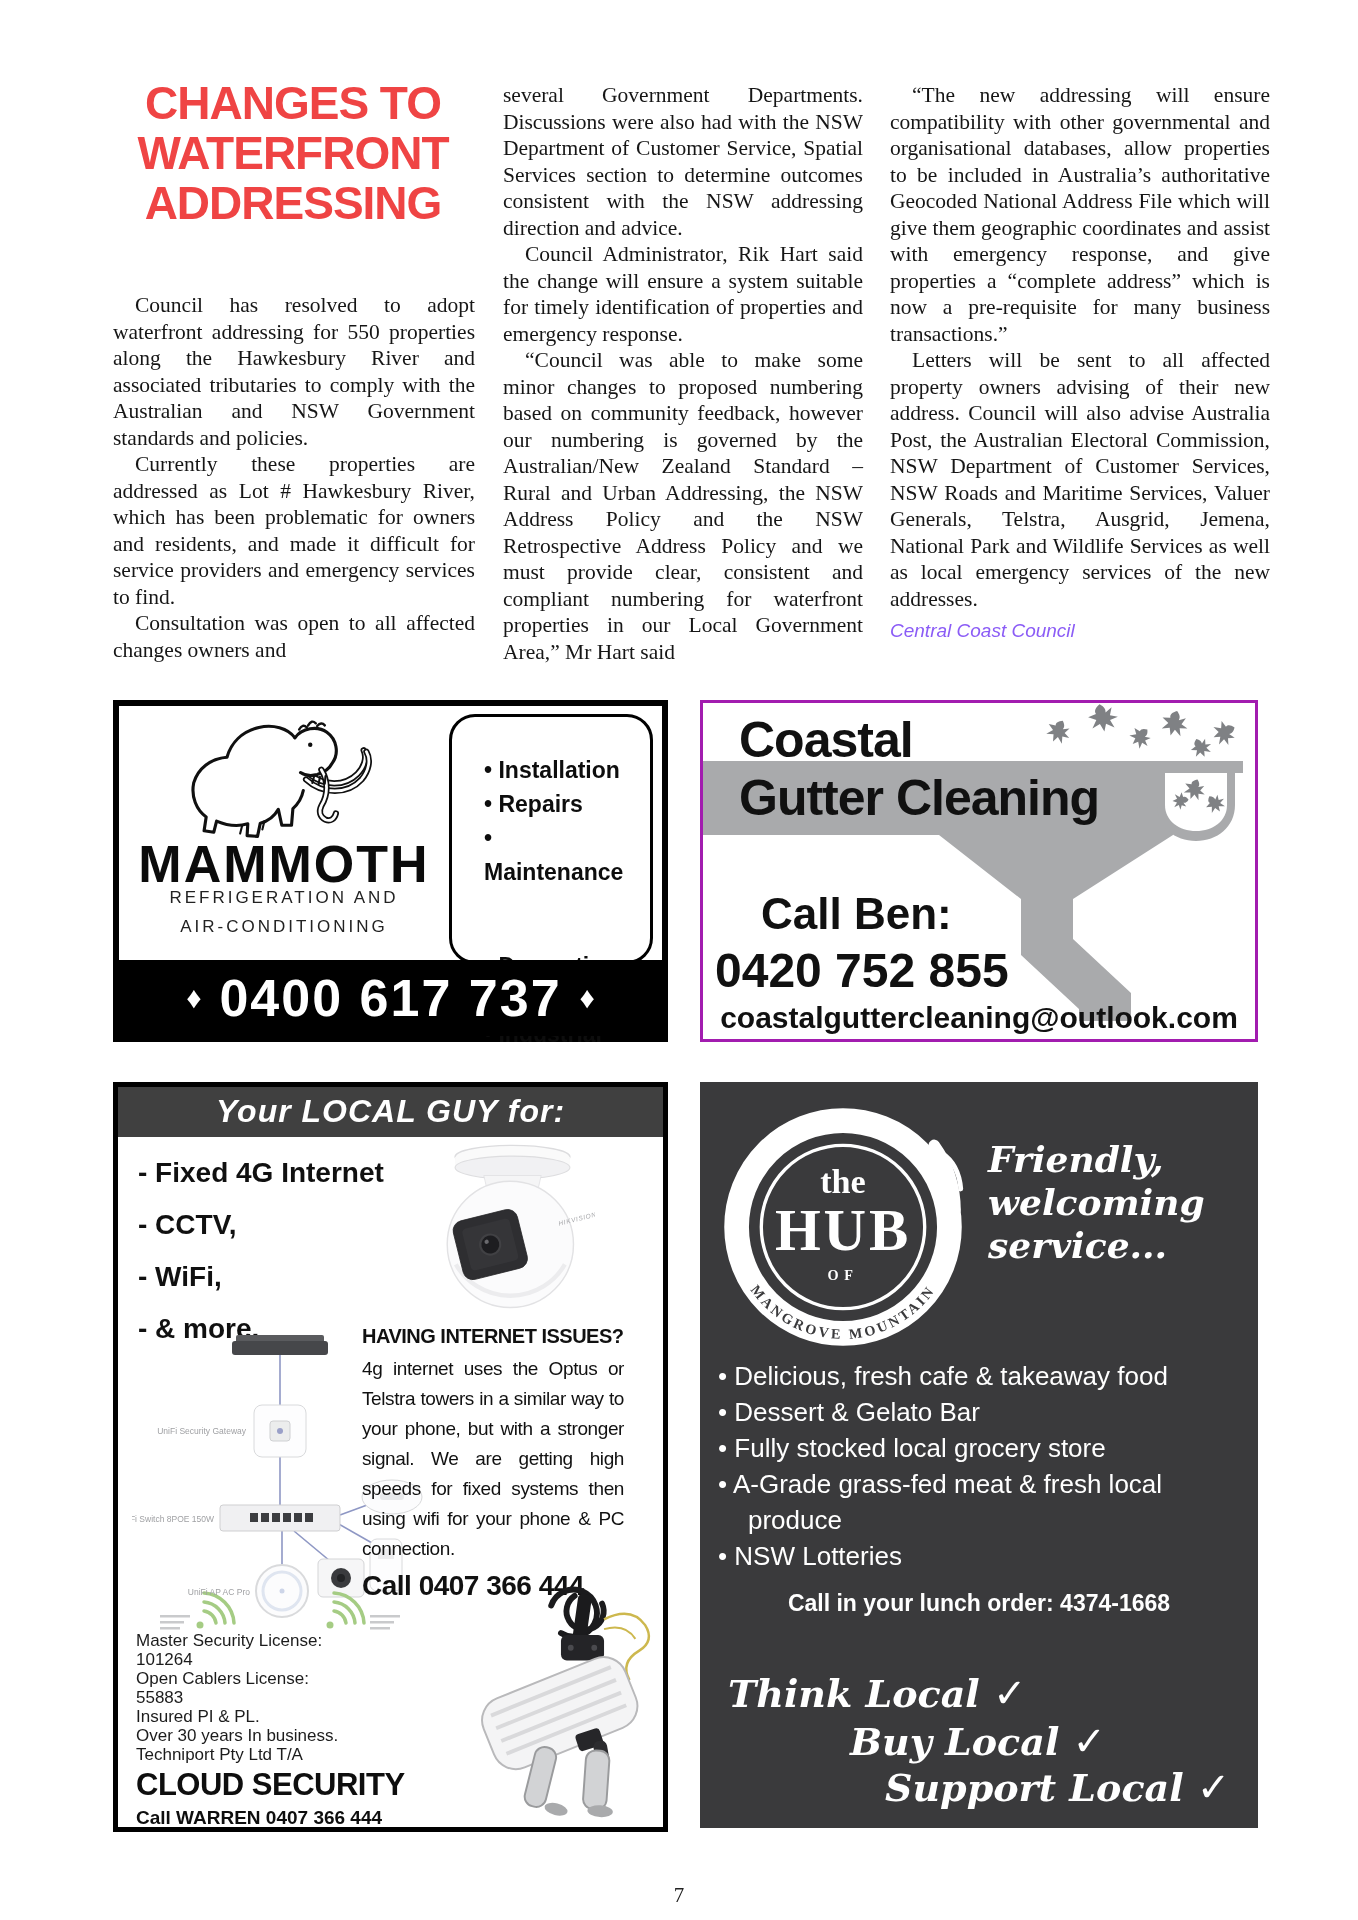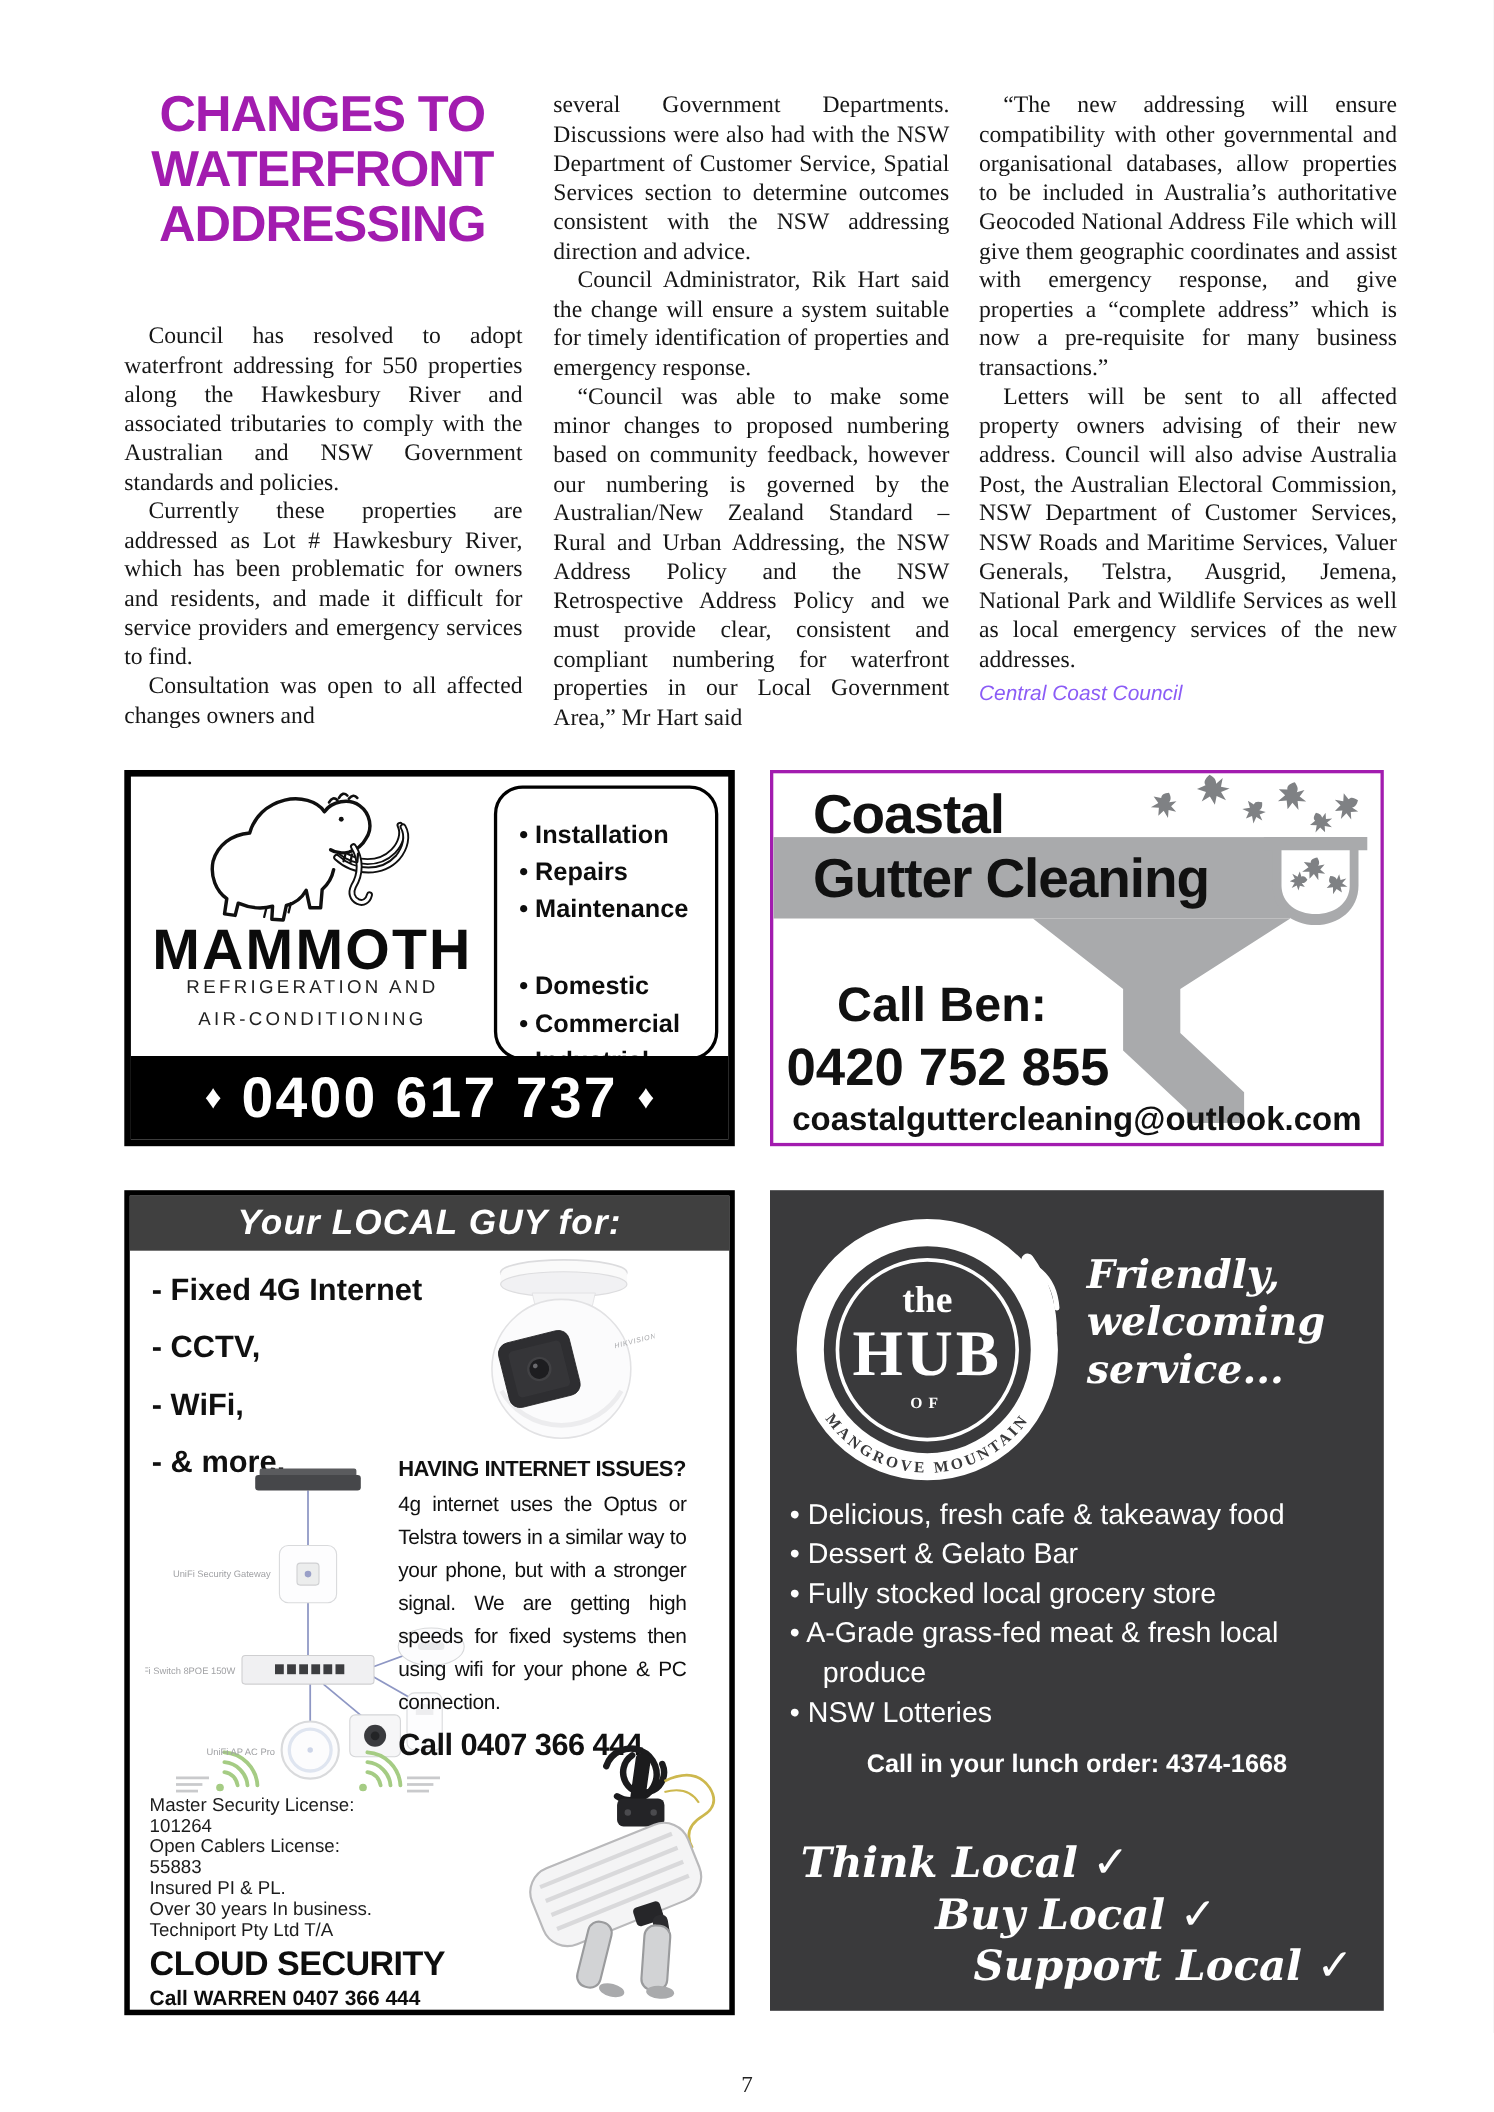--- a/index.html
+++ b/index.html
@@ -1,42 +1,42 @@
 <!DOCTYPE html>
 <html><head>
 <meta charset="utf-8">
 <style>
   html,body{margin:0;padding:0;background:#e8e8e8;}
   .page{position:relative;width:1358px;height:1920px;margin:0 auto;background:#ffffff;overflow:hidden;
         font-family:"Liberation Serif",serif;color:#151515;}
   
   .art-title{position:absolute;left:108px;top:78px;width:370px;text-align:center;
              font-family:"Liberation Sans",sans-serif;font-weight:800;font-size:46px;line-height:50px;
-             letter-spacing:-1px;color:#a21caf;}
+             letter-spacing:-1px;color:#ef4444;}
   .col{position:absolute;text-align:justify;font-size:21.5px;line-height:26.5px;color:#161616;}
   #col1{left:113px;top:292px;width:362px;}
   #col2{left:503px;top:82px;width:360px;}
   #col3{left:890px;top:82px;width:380px;}
   .col p{margin:0;}
   .col p.ind{text-indent:22px;}
   .attribution{margin-top:6px;text-align:left;font-family:"Liberation Sans",sans-serif;
                font-style:italic;font-size:19px;color:#8b5cf6;}
   
   .ad{position:absolute;background:#fff;box-sizing:border-box;}
   
   #ad-mammoth{left:113px;top:700px;width:555px;height:342px;border:6px solid #000;}
   #mammoth-art{position:absolute;left:40px;top:2px;width:222px;height:136px;}
   .mam-name{position:absolute;left:0;top:128px;width:330px;text-align:center;
             font-family:"Liberation Sans",sans-serif;font-weight:700;font-size:52px;letter-spacing:2px;color:#0b0b0b;}
   .mam-sub1,.mam-sub2{position:absolute;left:0;width:330px;text-align:center;
             font-family:"Liberation Sans",sans-serif;font-size:17px;letter-spacing:3px;color:#222;}
   .mam-sub1{top:182px;} .mam-sub2{top:211px;}
   .svc-box{position:absolute;left:330px;top:8px;width:204px;height:250px;border:3px solid #000;border-radius:26px;
            padding:20px 0 0 16px;box-sizing:border-box;}
-  .svc-group{list-style:none;margin:4px;padding:0;font-family:"Liberation Sans",sans-serif;
+  .svc-group{list-style:none;margin:16px;padding:0;font-family:"Liberation Sans",sans-serif;
              font-weight:700;font-size:23px;line-height:34px;color:#0d0d0d;}
   .svc-group li::before{content:"• ";}
   .svc-gap{height:28px;}
   .mam-bar{position:absolute;left:0;right:0;bottom:0;height:76px;background:#000;color:#fff;
            display:flex;align-items:center;justify-content:center;gap:18px;
            font-family:"Liberation Sans",sans-serif;font-weight:700;}
   .mam-bar .dia{font-size:30px;} .mam-bar .num{font-size:52px;letter-spacing:2px;}
   
   #ad-coastal{left:700px;top:700px;width:558px;height:342px;border:3px solid #a21caf;}
   #gutter-art{position:absolute;left:0;top:0;width:552px;height:336px;}

